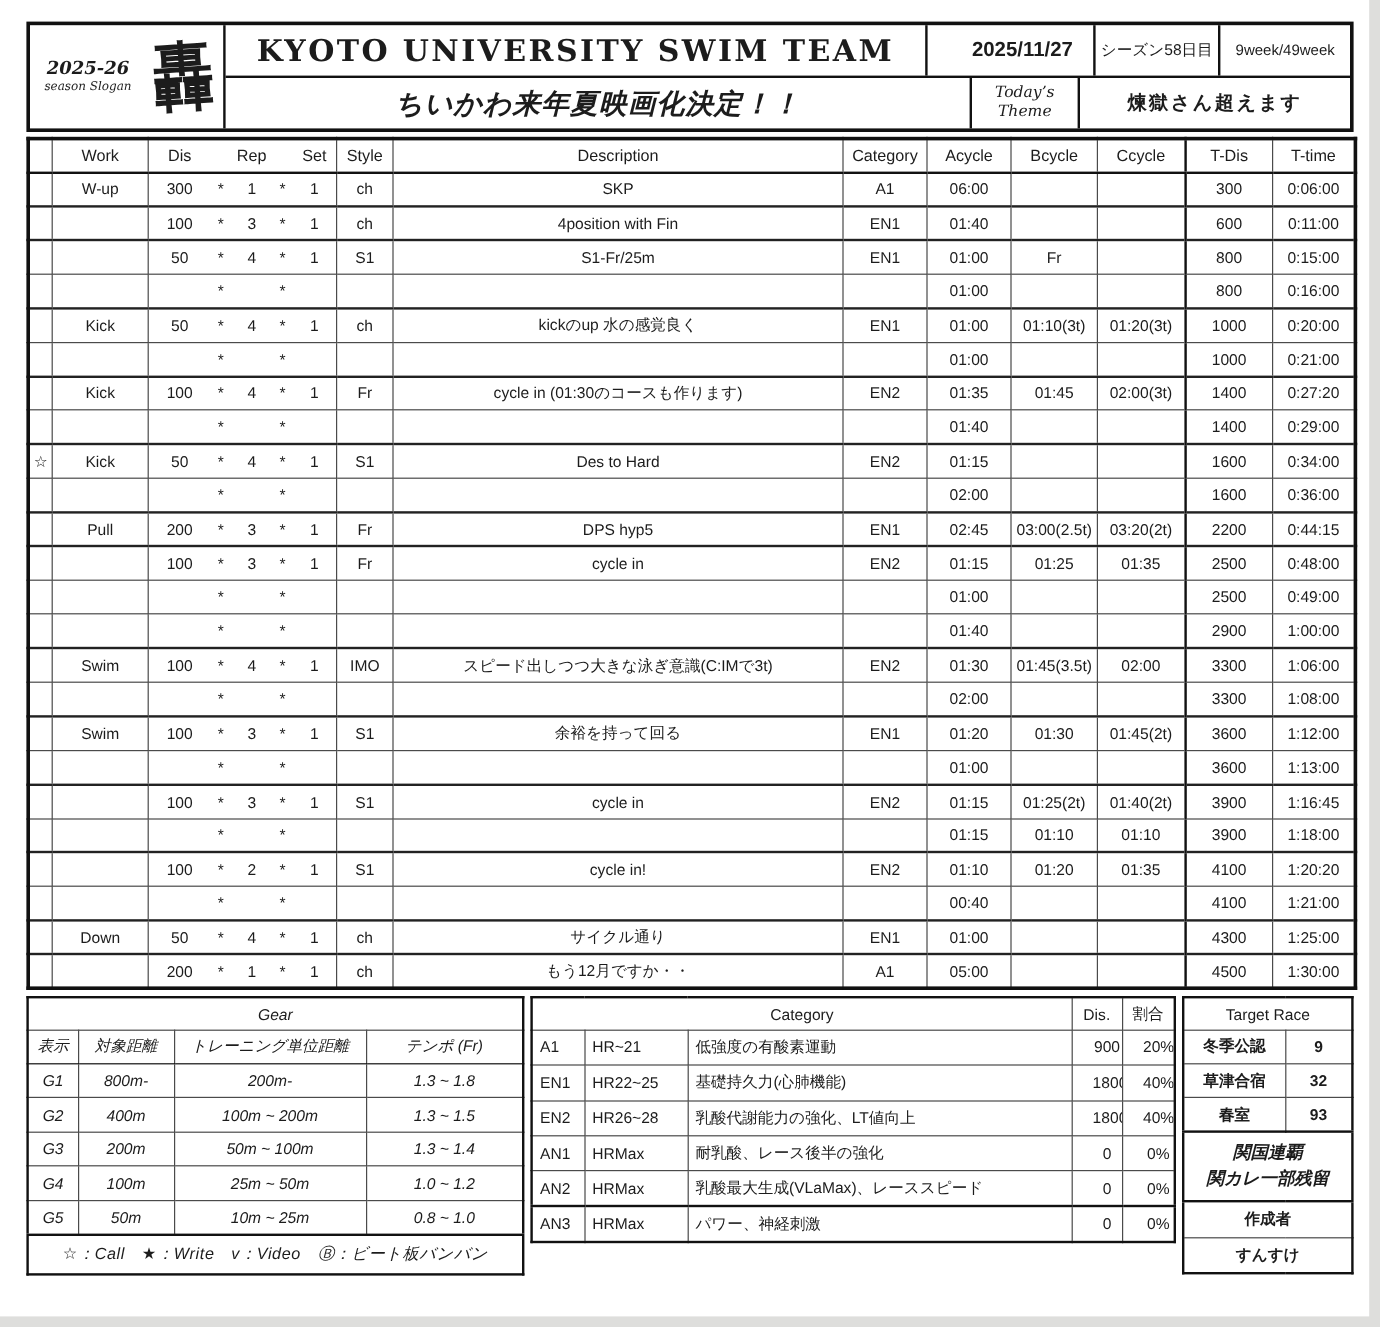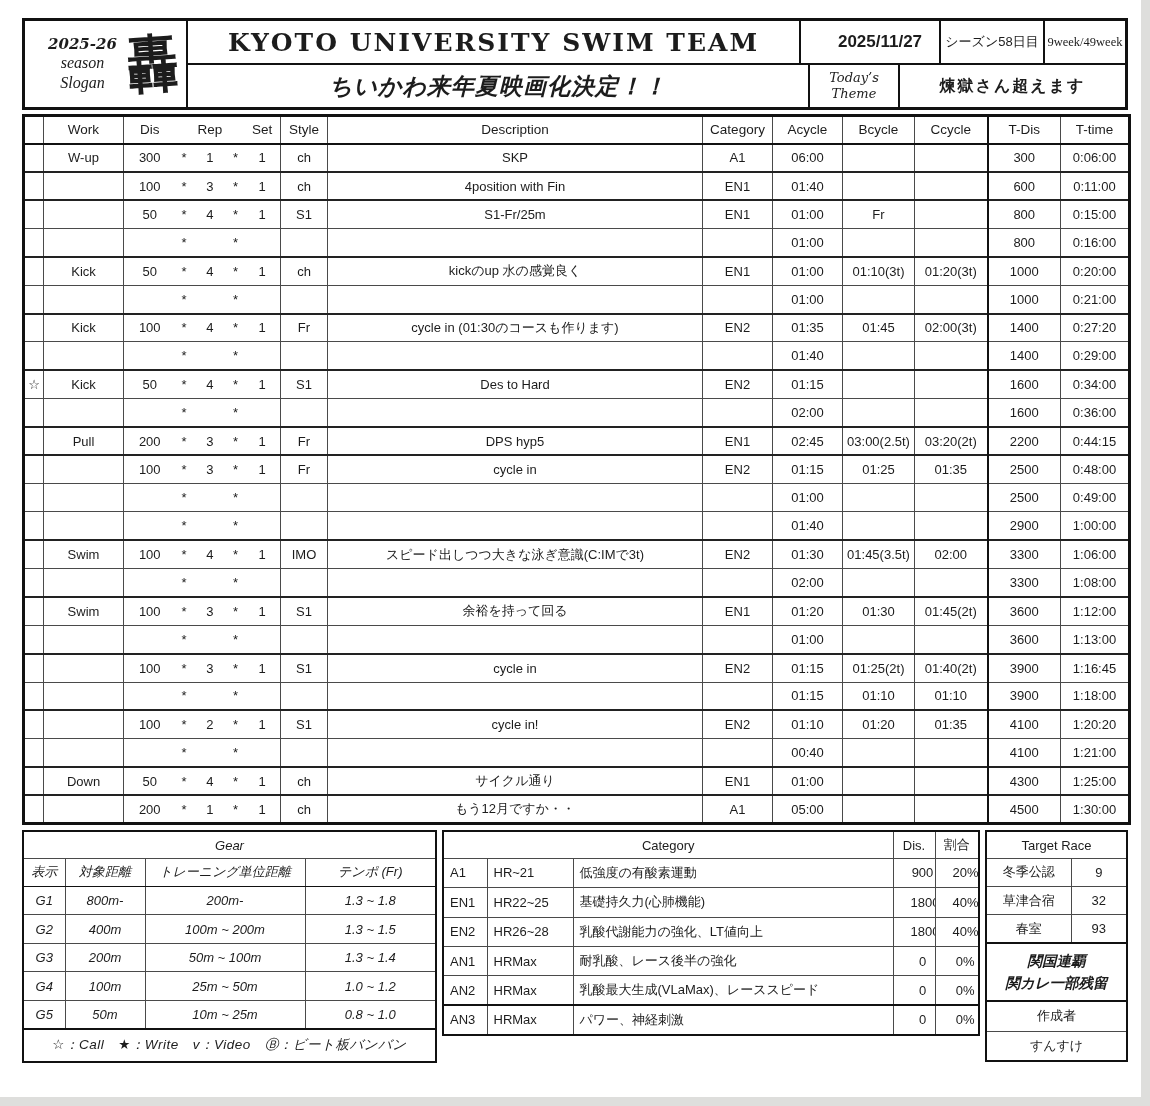--- a/index.html
+++ b/index.html
@@ -7,29 +7,29 @@
   body { font-family:"Liberation Sans","DejaVu Sans",sans-serif; color:#1c1c1c; }
   .page { position:relative; width:1150px; height:1106px; background:#fff; padding:18px 20px 0 22px; overflow:hidden; }
   .scan-edge-right { position:absolute; top:0; right:0; width:9px; height:100%; background:#dededc; }
   .scan-edge-bottom { position:absolute; left:0; bottom:0; width:100%; height:9px; background:#dededc; }
 
   
   .header-band { width:1106px; border:3px solid #111; display:flex; height:92px; background:#fff; }
   .hb-left { width:163px; border-right:2px solid #111; display:flex; align-items:center; justify-content:space-between; padding:2px 8px 2px 12px; }
   .slogan-col { font-family:"DejaVu Serif","Liberation Serif",serif; font-style:italic; text-align:center; line-height:1.25; }
   .slogan-season { font-size:15px; font-weight:bold; }
-  .slogan-label { font-size:16px;font-family:Liberation Serif, serif; }
+  .slogan-label { font-size:10px; }
   .logo-glyph { font-family:"DejaVu Serif","Liberation Serif",serif; font-size:50px; font-weight:bold; line-height:1; transform:rotate(-4deg) scaleY(1.25); display:inline-block; }
   .hb-right { flex:1; display:flex; flex-direction:column; }
   .hb-row1 { height:44px; display:flex; border-bottom:2px solid #111; }
   .hb-row2 { flex:1; display:flex; }
   .hb-title { flex:1; display:flex; align-items:center; justify-content:center; font-family:"DejaVu Serif","Liberation Serif",serif; font-weight:bold; font-size:25px; letter-spacing:2px; border-right:2px solid #111; }
   .hb-date { width:120px; display:flex; align-items:center; justify-content:center; font-weight:bold; font-size:17px; border-right:2px solid #111;margin-left:20px; }
   .hb-day { width:104px; display:flex; align-items:center; justify-content:center; font-size:13px; border-right:2px solid #111; }
-  .hb-week { width:80px; display:flex; align-items:center; justify-content:center; font-size:12.5px;font-family:Liberation Serif, serif; }
+  .hb-week { width:108px; display:flex; align-items:center; justify-content:center; font-size:12.5px; }
   .hb-slogan { flex:1; display:flex; align-items:center; justify-content:center; font-weight:bold; font-style:italic; font-size:23px; letter-spacing:1px; border-right:2px solid #111; }
   .hb-theme-label { width:90px; display:flex; align-items:center; justify-content:center; text-align:center; font-family:"DejaVu Serif","Liberation Serif",serif; font-style:italic; font-weight:normal; font-size:13px; line-height:1.2; border-right:2px solid #111; }
   .hb-theme { width:225px; display:flex; align-items:center; justify-content:center; font-weight:bold; font-size:16px; letter-spacing:2px; }
 
   
   table { border-collapse:collapse; }
   .workout { width:1106px; margin-top:4px; border:3px solid #111; table-layout:fixed; }
   .workout th, .workout td { border:1px solid #4a4a4a; text-align:center; font-size:13px; overflow:hidden; white-space:nowrap; }
   .workout thead th { height:28px; font-weight:normal; font-size:13.5px; border-bottom:2px solid #111; }
   .workout tbody td { height:28.35px; }
@@ -52,21 +52,21 @@
   .gear .colhead th { height:28px; border-bottom:1.5px solid #111; }
   .gear td { height:28.5px; }
   .gear .legend td { height:33px; border-top:2px solid #111; font-size:13.5px; letter-spacing:0.5px; }
   .category { width:538px; table-layout:fixed; }
   .category th { height:27px; }
   .category td { height:29.4px;padding-left:17px; }
   .category td.t-left { text-align:left; padding-left:6px; }
   .category tr.sep td { border-top:2px solid #111; }
   .target { width:143px; table-layout:fixed; }
   .target th { height:27px; }
-  .target td { height:28.3px; }
+  .target td { height:28.3px;font-weight:bold; }
   .target .goal td { height:58px; border-top:2.5px solid #111; border-bottom:2.5px solid #111; font-family:"DejaVu Serif","Liberation Serif",serif; font-style:italic; font-weight:bold; font-size:14.5px; line-height:1.55; white-space:normal;border-radius:26px; }
   .target .author-label td { height:30px; }
   .target .author td { height:30px; }
 </style>
 </head>
 <body>
 
 <div class="page">
 
   <div class="header-band">

